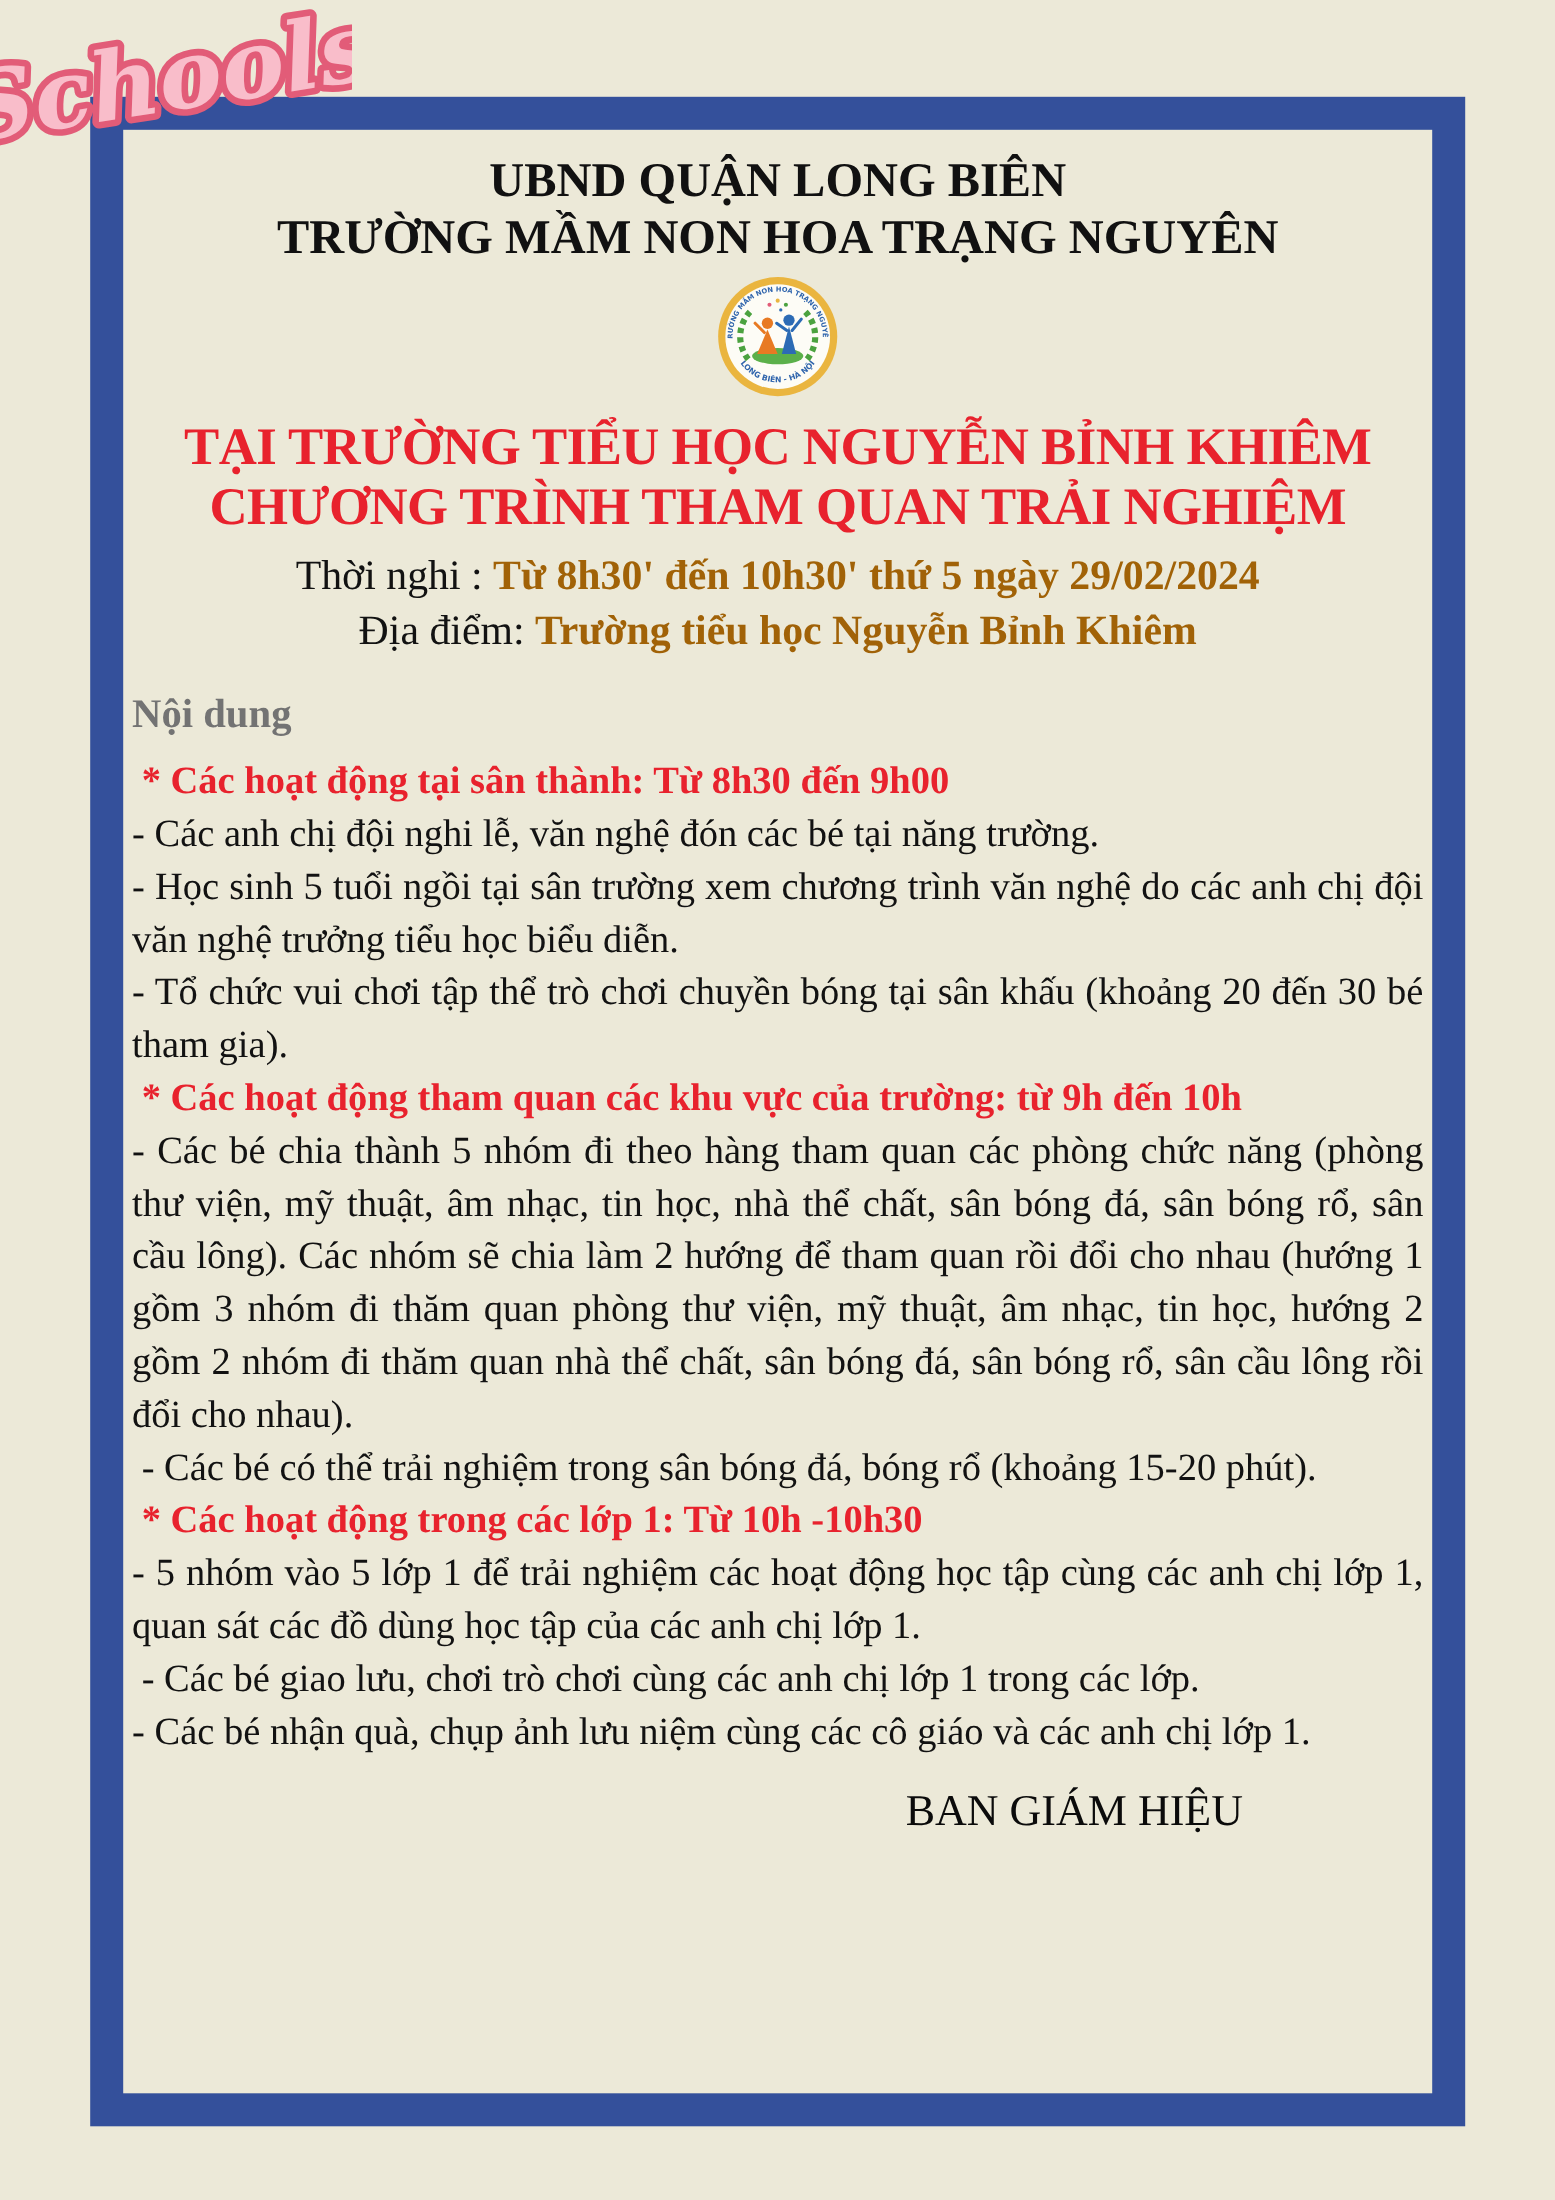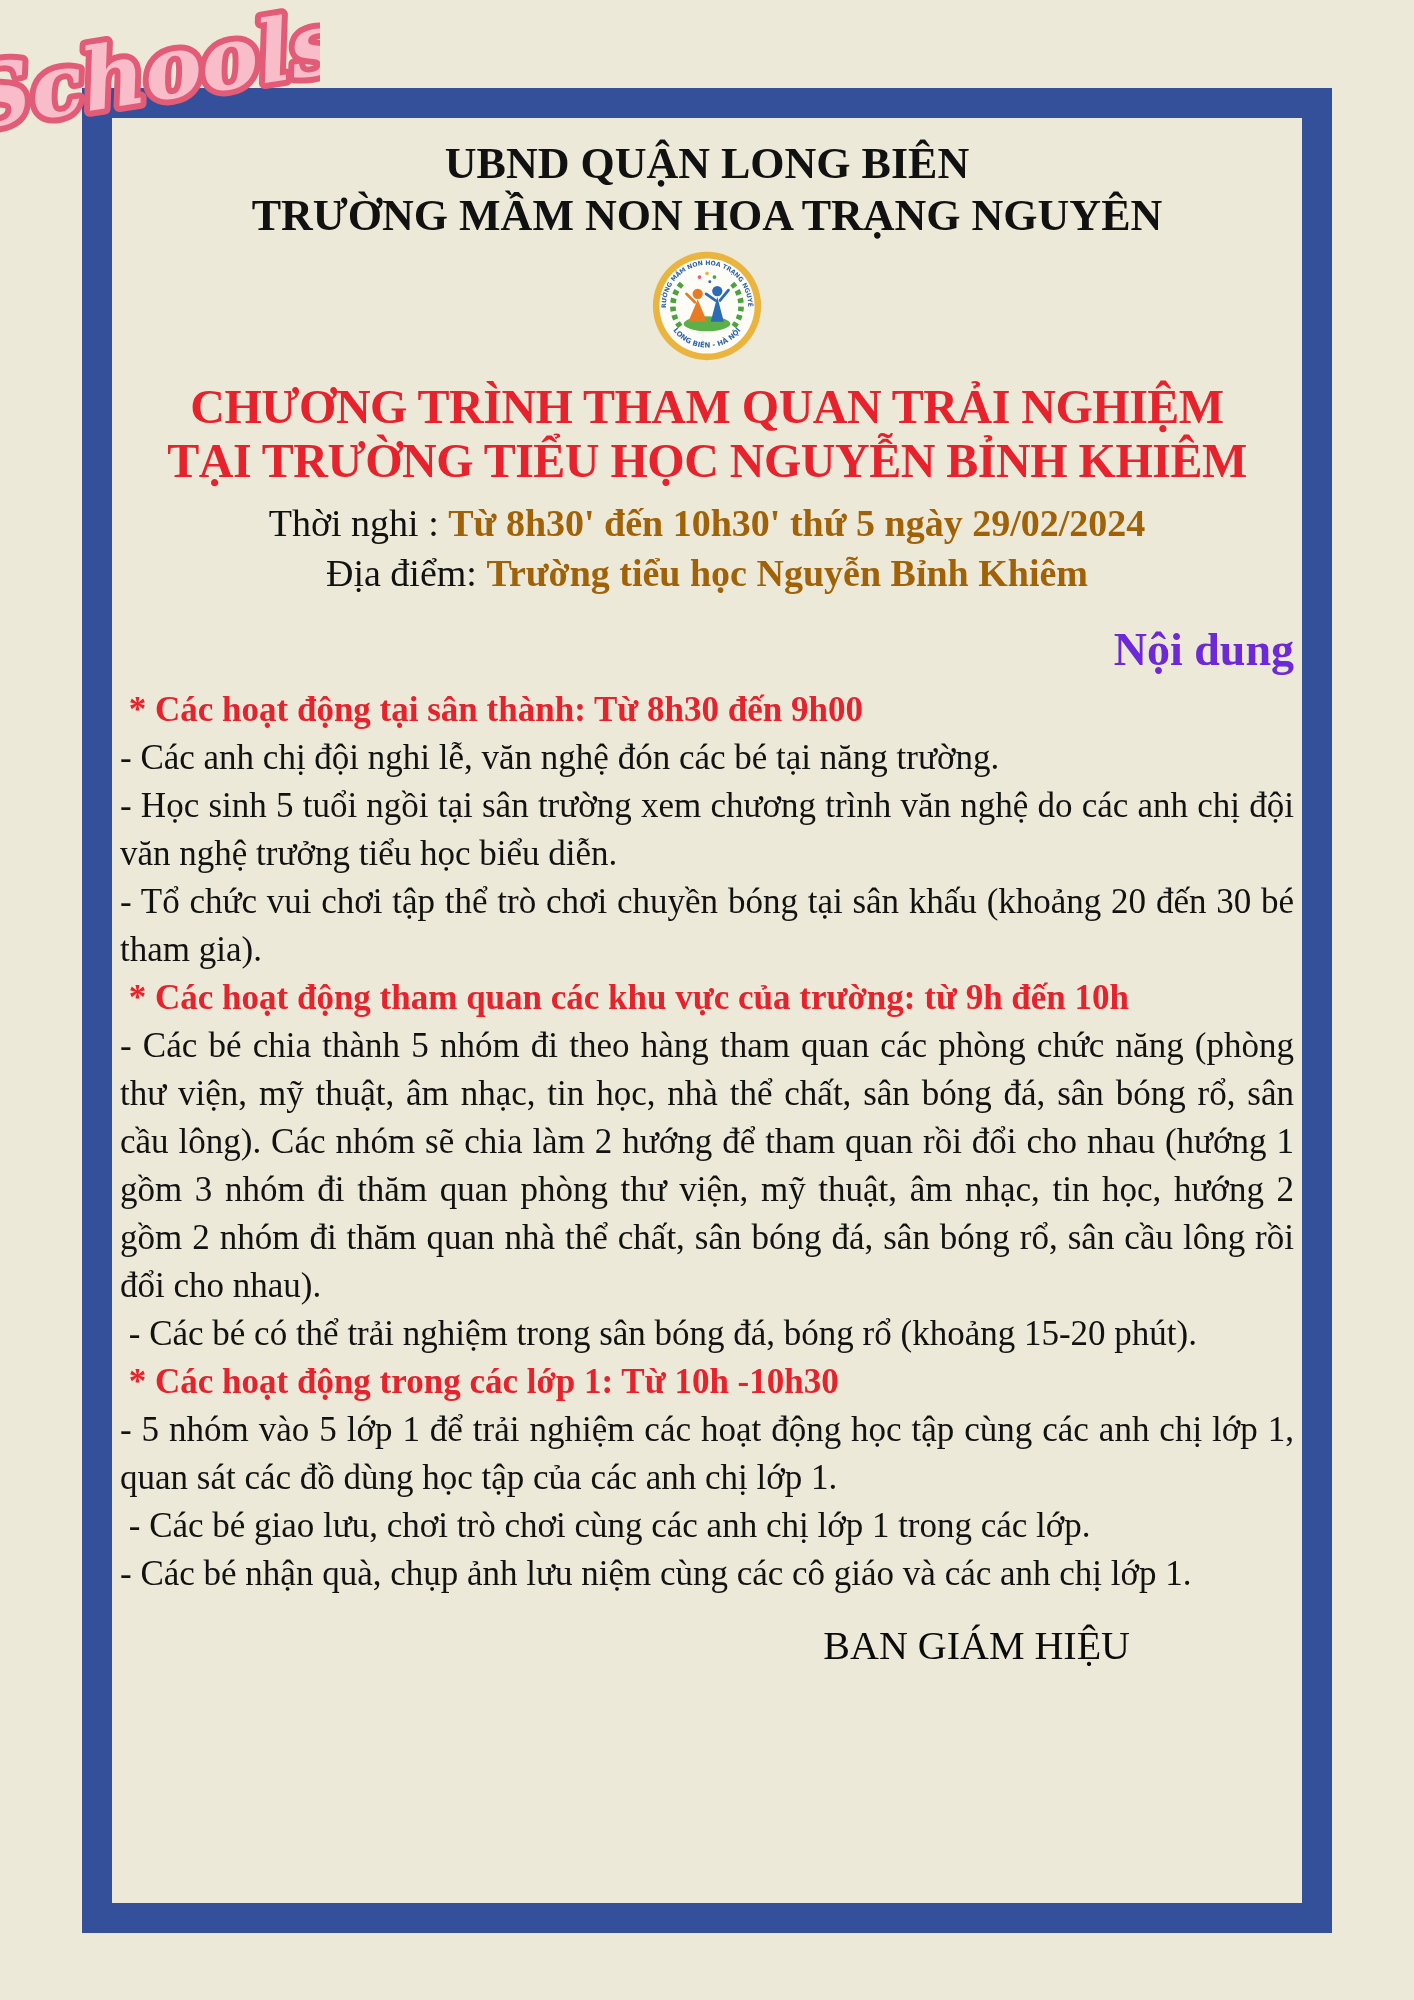--- a/index.html
+++ b/index.html
@@ -17,21 +17,21 @@
   }
   .content{position:absolute;left:0;top:0;right:0;bottom:0;padding:4px 8px;}
   .org-line{ text-align:center;font-weight:bold;font-size:44px;line-height:52px;color:#111;}
   .org-line.first{margin-top:16px;}
   .logo-wrap{text-align:center;margin-top:8px;height:112px;}
   .logo-wrap svg{display:inline-block;}
   .title{ text-align:center;color:#e8222d;font-weight:bold;font-size:48px;line-height:54px;margin-top:18px;letter-spacing:-0.5px;}
   .info{ text-align:center;font-size:38px;line-height:50px;margin-top:10px;}
   .info .label{color:#121212;}
   .info .value{color:#a16207;font-weight:bold;}
-  .content-heading{ text-align:right;font-size:46px;font-weight:bold;line-height:56px;margin-top:24px;color:#6d28d9;}
+  .content-heading{ text-align:left;font-size:37px;font-weight:bold;line-height:56px;margin-top:24px;color:#737373;}
   .body-text{font-size:35px;line-height:48px;margin-top:8px;}
   .body-text p{margin:0;text-align:justify;white-space:pre-wrap;}
   .body-text p.section-heading{color:#e8222d;font-weight:bold;text-align:left;}
   .signature{ text-align:right;padding-right:164px;font-size:40px;line-height:56px;font-weight:normal;margin-top:20px;color:#0b0b0b;}
   .schools-decor{position:absolute;left:0px;top:0px;z-index:3;}
 </style>
 </head>
 <body>
 
 <div class="frame">
@@ -68,22 +68,22 @@
         <g>
           <circle cx="52" cy="29" r="2" fill="#e25c78"></circle>
           <circle cx="60" cy="25" r="2" fill="#eab53f"></circle>
           <circle cx="68" cy="29" r="2" fill="#4ba23f"></circle>
           <circle cx="63" cy="34" r="1.6" fill="#2c6bb5"></circle>
         </g>
       </svg>
     </div>
 
     <div class="title">
+      <div>TẠI TRƯỜNG TIỂU HỌC NGUYỄN BỈNH KHIÊM</div>
       <div>CHƯƠNG TRÌNH THAM QUAN TRẢI NGHIỆM</div>
-      <div>TẠI TRƯỜNG TIỂU HỌC NGUYỄN BỈNH KHIÊM</div>
     </div>
 
     <div class="info">
       <div><span class="label">Thời nghi : </span><span class="value">Từ 8h30' đến 10h30' thứ 5 ngày 29/02/2024</span></div>
       <div><span class="label">Địa điểm: </span><span class="value">Trường tiểu học Nguyễn Bỉnh Khiêm</span></div>
     </div>
 
     <div class="content-heading">Nội dung</div>
 
     <div class="body-text">

